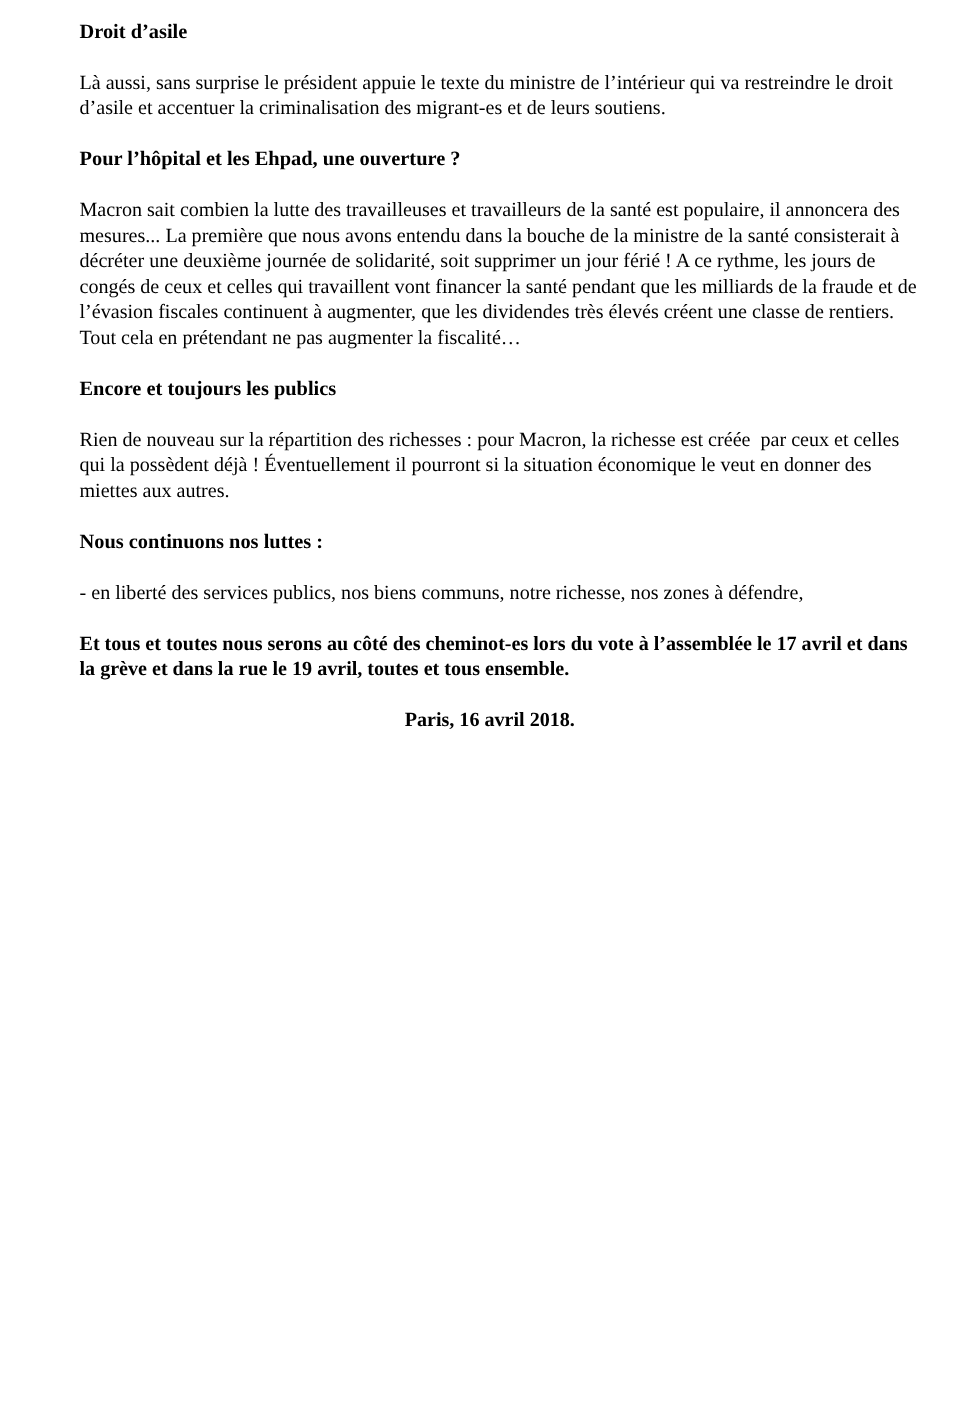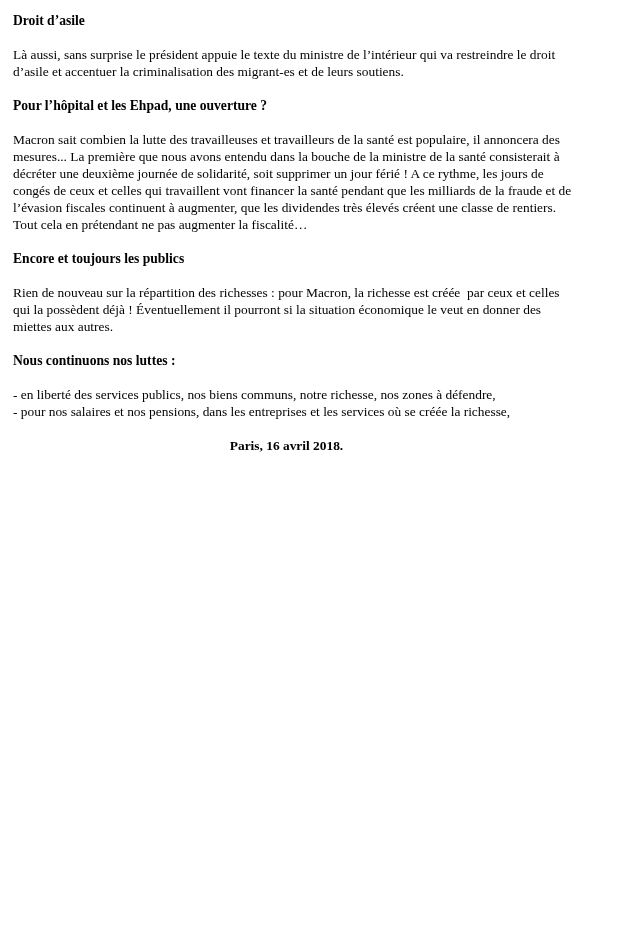--- a/index.html
+++ b/index.html
@@ -12,20 +12,21 @@
     box-sizing: border-box;
     width: 590px;
     height: 938px;
     background: #ffffff;
     color: #000000;
     padding: 12px 13px 0 13px;
     font-family: "Liberation Serif", "DejaVu Serif", serif;
     font-size: 13.4px;
     line-height: 17px;
     overflow: hidden;
+    margin-left: 40px;
   }
   .heading {
     font-weight: bold;
     font-size: 13.6px;
     margin: 0 0 17px 0;
     white-space: pre-wrap;
   }
   .para {
     margin: 0 0 17px 0;
     white-space: pre-wrap;
@@ -65,19 +66,19 @@
   <p class="para">Macron sait combien la lutte des travailleuses et travailleurs de la santé est populaire, il annoncera des mesures... La première que nous avons entendu dans la bouche de la ministre de la santé consisterait à décréter une deuxième journée de solidarité, soit supprimer un jour férié ! A ce rythme, les jours de congés de ceux et celles qui travaillent vont financer la santé pendant que les milliards de la fraude et de l’évasion fiscales continuent à augmenter, que les dividendes très élevés créent une classe de rentiers. Tout cela en prétendant ne pas augmenter la fiscalité…</p>
 
   <p class="heading">Encore et toujours les publics</p>
 
   <p class="para">Rien de nouveau sur la répartition des richesses : pour Macron, la richesse est créée  par ceux et celles qui la possèdent déjà ! Éventuellement il pourront si la situation économique le veut en donner des miettes aux autres.</p>
 
   <p class="heading">Nous continuons nos luttes :</p>
 
   <div class="list">
     <p class="list-item">- en liberté des services publics, nos biens communs, notre richesse, nos zones à défendre,</p>
-    <p class="list-item">- pour nos salaires et nos pensions, dans les entreprises et les services où se créée la richesse,</p>
   </div>
 
+  <p class="para-bold">Et tous et toutes nous serons au côté des cheminot-es lors du vote à l’assemblée le 17 avril et dans la grève et dans la rue le 19 avril, toutes et tous ensemble.</p>
 
   <p class="dateline">Paris, 16 avril 2018.</p>
 
 </div>
 
 </body></html>

